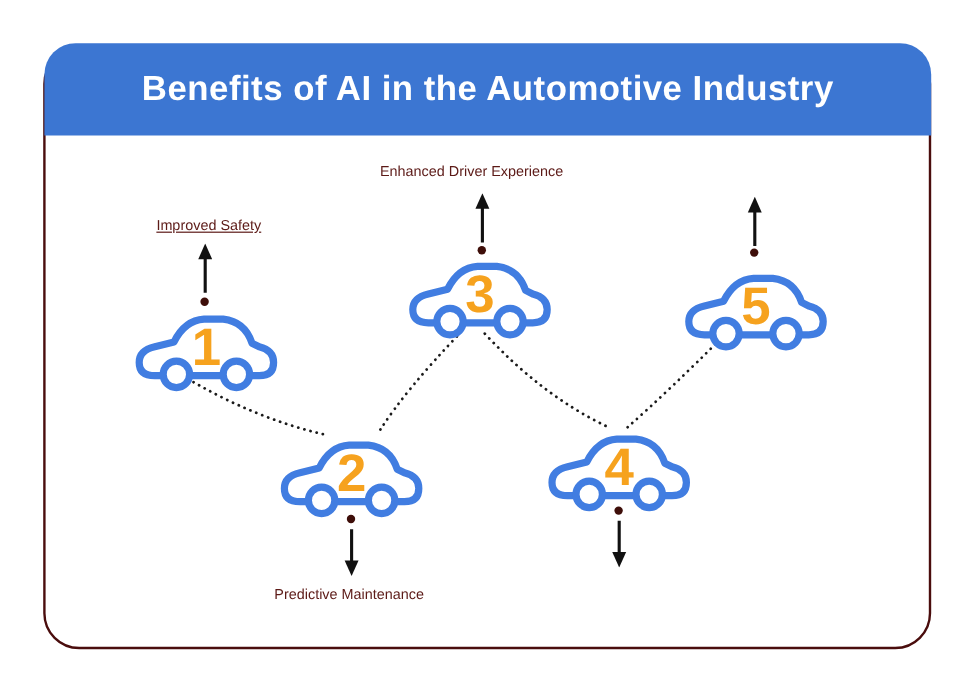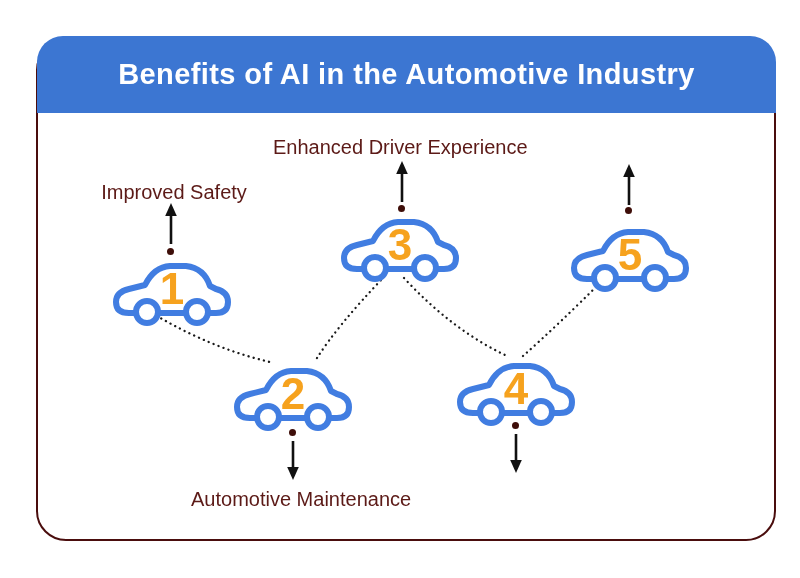--- a/index.html
+++ b/index.html
@@ -51,21 +51,21 @@
     z-index: 2;
   }
   .car svg { display: block; }
   .car-number {
     font-family: "Liberation Sans", sans-serif;
     font-weight: bold;
   }
   .benefit-label {
     position: absolute;
     color: #5c1a17;
-    font-size: 20px;
+    font-size: 12px;
     text-align: center;
     z-index: 2;
     white-space: nowrap;
   }
   .dot {
     position: absolute;
     width: 7px; height: 7px;
     border-radius: 50%;
     background: #3e0e09;
     z-index: 2;
@@ -88,21 +88,21 @@
 
   <svg class="connectors" width="800" height="578" viewBox="0 0 800 578">
     <g fill="none" stroke="#1a1a1a" stroke-width="2.3" stroke-linecap="round" stroke-dasharray="0.1 5.2">
       <path d="M152 313 Q210 348 270 362"></path>
       <path d="M317 358 Q338 325 383 278"></path>
       <path d="M404 278 Q452 330 507 356"></path>
       <path d="M523 356 Q558 325 603 280"></path>
     </g>
   </svg>
 
-  <div class="benefit-label" style="left:94px; top:181px; width:160px;">Improved Safety</div>
+  <div class="benefit-label" style="left:94px; top:181px; width:160px;text-decoration:underline;">Improved Safety</div>
   <svg class="arrow" style="left:163px; top:203px;" width="16" height="42" viewBox="0 0 16 42">
     <line x1="8" y1="41" x2="8" y2="12" stroke="#111111" stroke-width="2.6"></line>
     <polygon points="8,0 2.2,13 13.8,13" fill="#111111"></polygon>
   </svg>
   <div class="dot" style="left:167px; top:248px;"></div>
   <div class="car" style="left:110px; top:256px;">
     <svg width="124" height="74" viewBox="0 0 124 74">
       <path d="M19 57 Q6 57 6 46 Q6 36 19 33 L35 29 Q44 11 60 10 L76 10 Q94 12 100 30 L106 33 Q118 36 118 46 Q118 57 106 57 Z" fill="none" stroke="#417de1" stroke-width="6" stroke-linejoin="round"></path>
       <circle cx="37" cy="56" r="11" fill="#ffffff" stroke="#417de1" stroke-width="6"></circle>
       <circle cx="87" cy="56" r="11" fill="#ffffff" stroke="#417de1" stroke-width="6"></circle>
@@ -116,21 +116,21 @@
       <circle cx="37" cy="56" r="11" fill="#ffffff" stroke="#417de1" stroke-width="6"></circle>
       <circle cx="87" cy="56" r="11" fill="#ffffff" stroke="#417de1" stroke-width="6"></circle>
       <text class="car-number" x="62" y="48" text-anchor="middle" font-size="44" font-weight="bold" fill="#f6a21e">2</text>
     </svg>
   </div>
   <div class="dot" style="left:289px; top:429px;"></div>
   <svg class="arrow" style="left:285px; top:440px;" width="16" height="40" viewBox="0 0 16 40">
     <line x1="8" y1="1" x2="8" y2="28" stroke="#111111" stroke-width="2.6"></line>
     <polygon points="8,40 2.2,27 13.8,27" fill="#111111"></polygon>
   </svg>
-  <div class="benefit-label" style="left:191px; top:488px; width:200px;">Automotive Maintenance</div>
+  <div class="benefit-label" style="left:191px; top:488px; width:200px;">Predictive Maintenance</div>
 
   <div class="benefit-label" style="left:273px; top:136px; width:240px;">Enhanced Driver Experience</div>
   <svg class="arrow" style="left:394px; top:161px;" width="16" height="42" viewBox="0 0 16 42">
     <line x1="8" y1="41" x2="8" y2="12" stroke="#111111" stroke-width="2.6"></line>
     <polygon points="8,0 2.2,13 13.8,13" fill="#111111"></polygon>
   </svg>
   <div class="dot" style="left:398px; top:205px;"></div>
   <div class="car" style="left:338px; top:212px;">
     <svg width="124" height="74" viewBox="0 0 124 74">
       <path d="M19 57 Q6 57 6 46 Q6 36 19 33 L35 29 Q44 11 60 10 L76 10 Q94 12 100 30 L106 33 Q118 36 118 46 Q118 57 106 57 Z" fill="none" stroke="#417de1" stroke-width="6" stroke-linejoin="round"></path>

